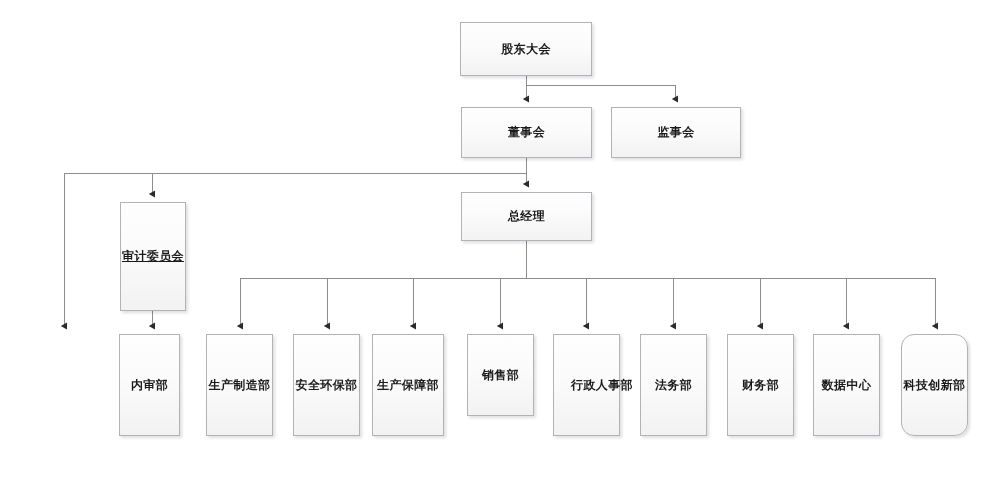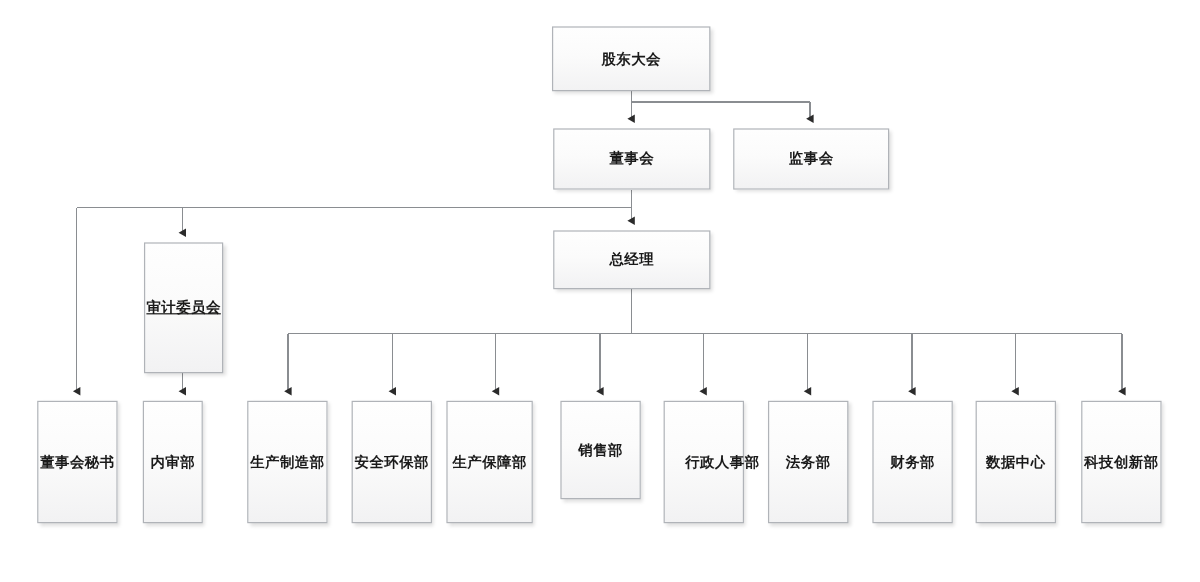--- a/index.html
+++ b/index.html
@@ -98,25 +98,22 @@
   </div>
 
   <div class="node" style="left:461px; top:192px; width:131px; height:49px;">
     <span class="node-label">总经理</span>
   </div>
 
   <div class="node" style="left:120px; top:202px; width:66px; height:109px;text-decoration:underline;">
     <span class="node-label">审计委员会</span>
   </div>
 
-  <div class="node" style="left:31px; top:334px; width:67px; height:102px;">
-    <span class="node-label">董事会秘书</span>
-  </div>
 
-  <div class="node" style="left:119px; top:334px; width:50px; height:102px;">
+  <div class="node" style="left:119px; top:334px; width:61px; height:102px;">
     <span class="node-label">内审部</span>
   </div>
 
   <div class="node" style="left:206px; top:334px; width:67px; height:102px;">
     <span class="node-label">生产制造部</span>
   </div>
 
   <div class="node" style="left:293px; top:334px; width:67px; height:102px;">
     <span class="node-label">安全环保部</span>
   </div>
@@ -138,17 +135,17 @@
   </div>
 
   <div class="node" style="left:727px; top:334px; width:67px; height:102px;">
     <span class="node-label">财务部</span>
   </div>
 
   <div class="node" style="left:813px; top:334px; width:67px; height:102px;">
     <span class="node-label">数据中心</span>
   </div>
 
-  <div class="node" style="left:901px; top:334px; width:67px; height:102px;">
+  <div class="node" style="left:901px; top:334px; width:67px; height:102px;border-radius:13px;">
     <span class="node-label">科技创新部</span>
   </div>
 
 </div>
 
 </body></html>

